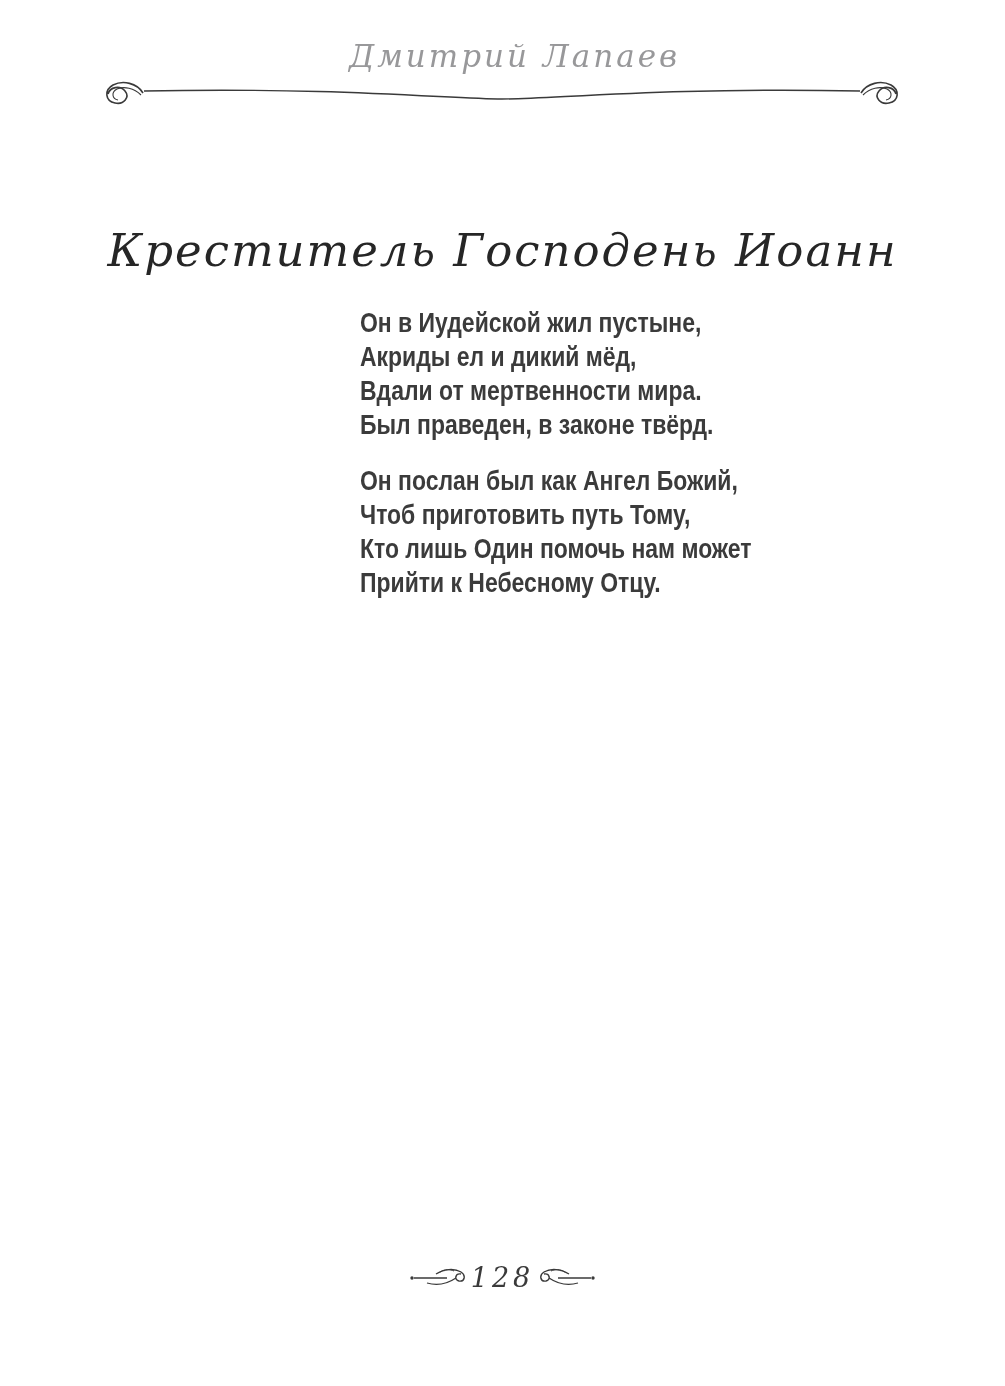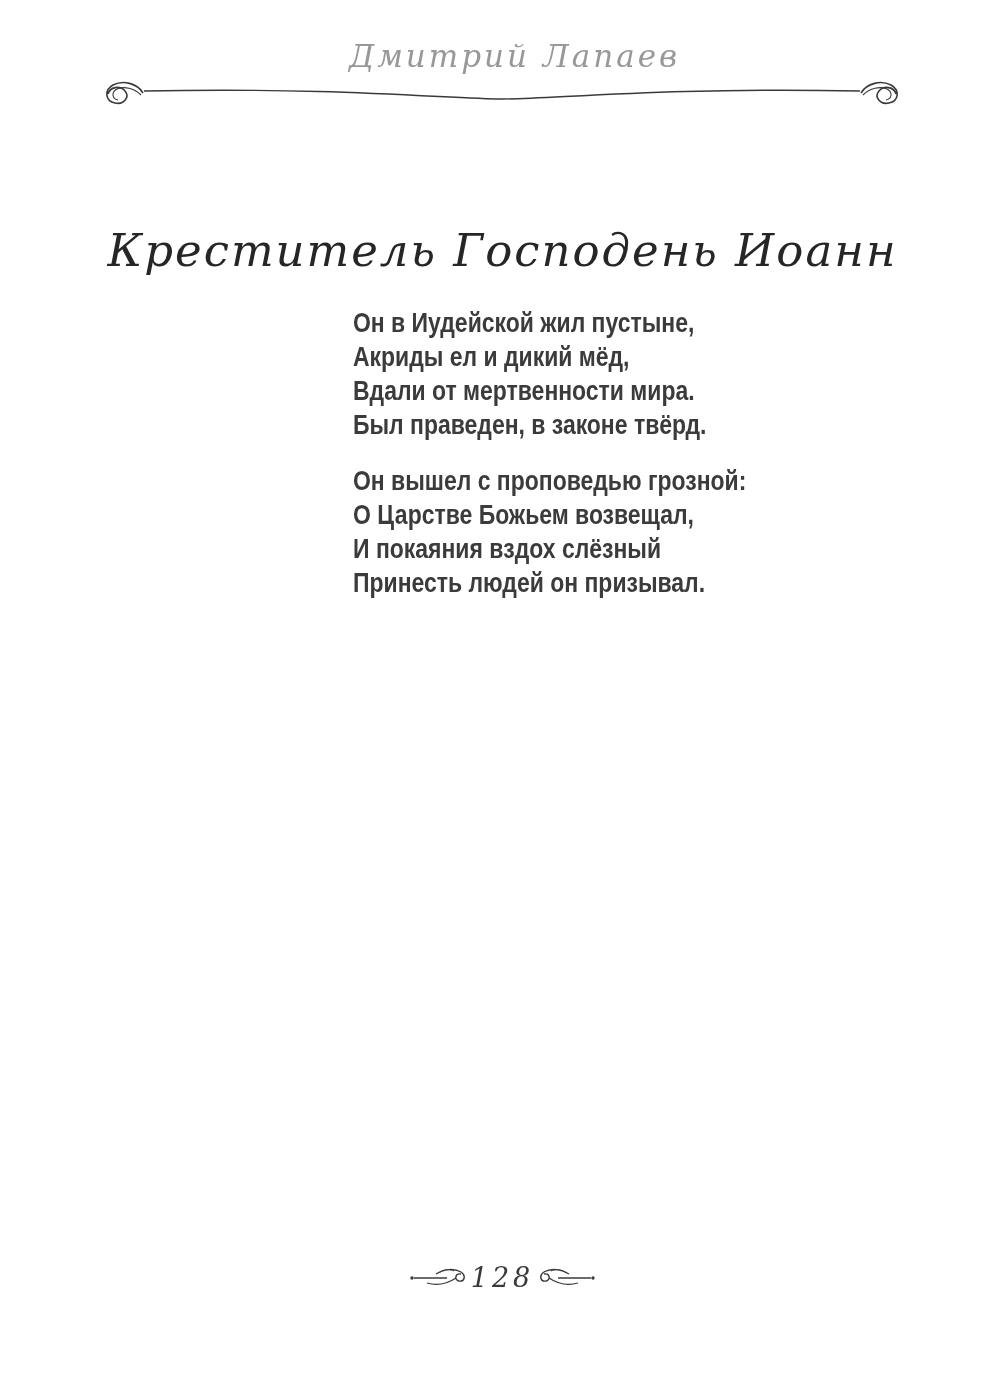--- a/index.html
+++ b/index.html
@@ -46,21 +46,21 @@
   }
   .poem {
     position: absolute;
     top: 306px;
     left: 345px;
     color: #3b3b3b;
     font-size: 28px;
     line-height: 34px;
     font-weight: 700;
   }
-  .stanza { margin: 0 0 22px 8px; }
+  .stanza { margin: 0 0 22px 15px; }
   .stanza p {
     margin: 0;
     white-space: nowrap;
     transform: scaleX(0.82);
     transform-origin: left center;
   }
   .footer {
     position: absolute;
     top: 1264px;
     left: 0;
@@ -102,24 +102,24 @@
   <div class="title">Креститель Господень Иоанн</div>
 
   <div class="poem">
     <div class="stanza">
       <p>Он в Иудейской жил пустыне,</p>
       <p>Акриды ел и дикий мёд,</p>
       <p>Вдали от мертвенности мира.</p>
       <p>Был праведен, в законе твёрд.</p>
     </div>
     <div class="stanza">
-      <p>Он вышел с проповедью грозной:</p>
-      <p>О Царстве Божьем возвещал,</p>
-      <p>И покаяния вздох слёзный</p>
-      <p>Принесть людей он призывал.</p>
+      <p>Он послан был как Ангел Божий,</p>
+      <p>Чтоб приготовить путь Тому,</p>
+      <p>Кто лишь Один помочь нам может</p>
+      <p>Прийти к Небесному Отцу.</p>
     </div>
   </div>
 
   <div class="footer">
     <svg class="flourish" width="62" height="26" viewBox="0 0 62 26" xmlns="http://www.w3.org/2000/svg" fill="none" stroke="#3a3a3a">
       <circle cx="3" cy="13" r="1.7" fill="#3a3a3a" stroke="none"></circle>
       <path d="M5,13 L38,13" stroke-width="1.3"></path>
       <path d="M18,18 C28,21 38,19 47,13" stroke-width="1.2"></path>
       <path d="M27,9 C35,4 45,3 52,7 C57,10 56,17 50,16 C45,15 46,8 52,9" stroke-width="1.4"></path>
       <path d="M31,7 C36,4 41,4 45,6" stroke-width="1"></path>

